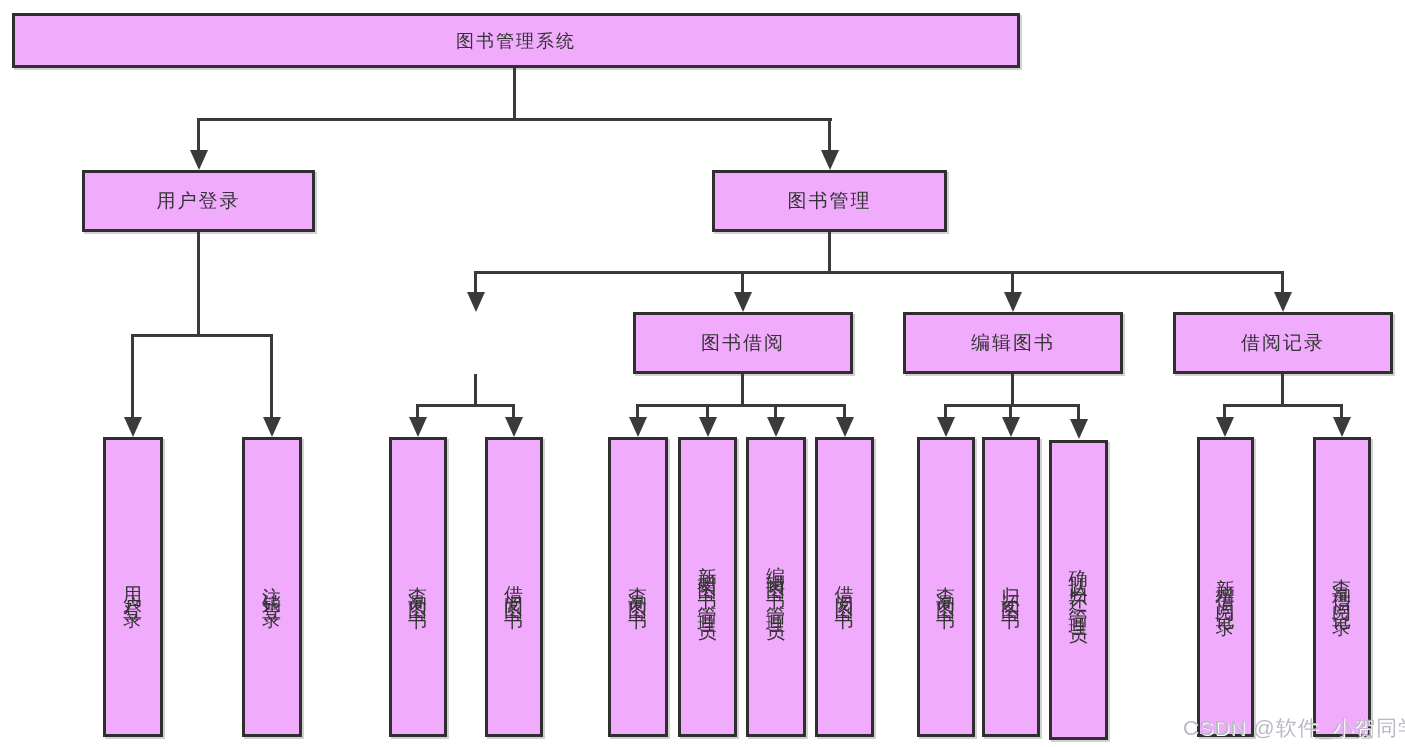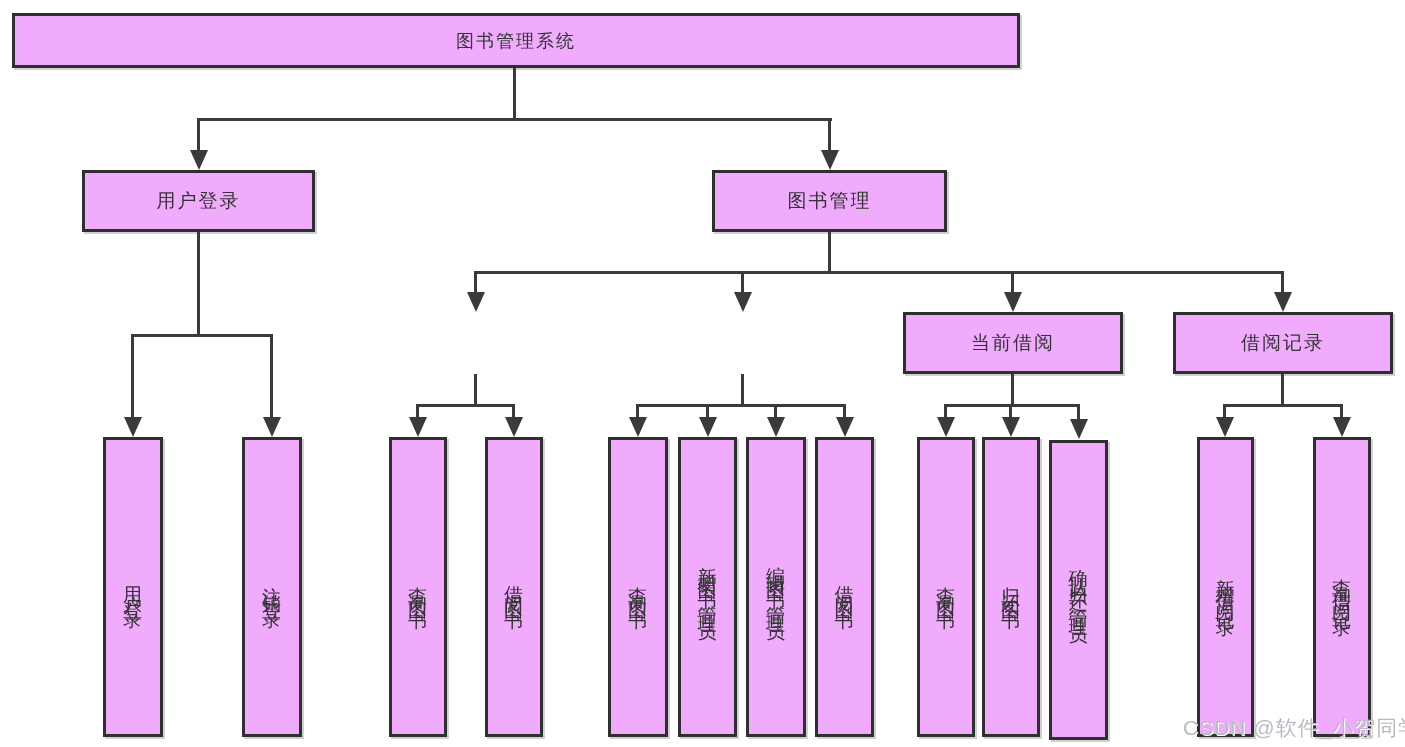--- a/index.html
+++ b/index.html
@@ -39,22 +39,25 @@
     <span class="hlabel">图书管理系统</span>
   </div>
 
   <div class="box" style="left:82px;top:170px;width:233px;height:62px">
     <span class="hlabel">用户登录</span>
   </div>
   <div class="box" style="left:712px;top:170px;width:235px;height:62px">
     <span class="hlabel">图书管理</span>
   </div>
 
+  <div class="box" style="left:633px;top:312px;width:220px;height:62px">
+    <span class="hlabel">图书借阅</span>
+  </div>
   <div class="box" style="left:903px;top:312px;width:220px;height:62px">
-    <span class="hlabel">当前借阅</span>
+    <span class="hlabel">编辑图书</span>
   </div>
   <div class="box" style="left:1173px;top:312px;width:220px;height:62px">
     <span class="hlabel">借阅记录</span>
   </div>
 
   <div class="box vbox" style="left:103px;width:60px">
     <span class="vlabel">用户登录</span>
   </div>
   <div class="box vbox" style="left:242px;width:60px">
     <span class="vlabel">注销登录</span>

